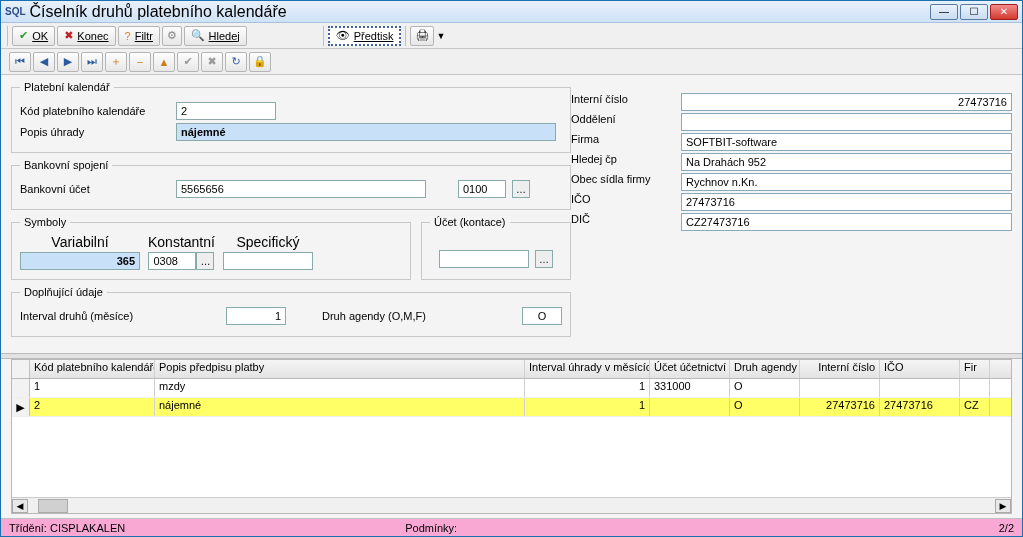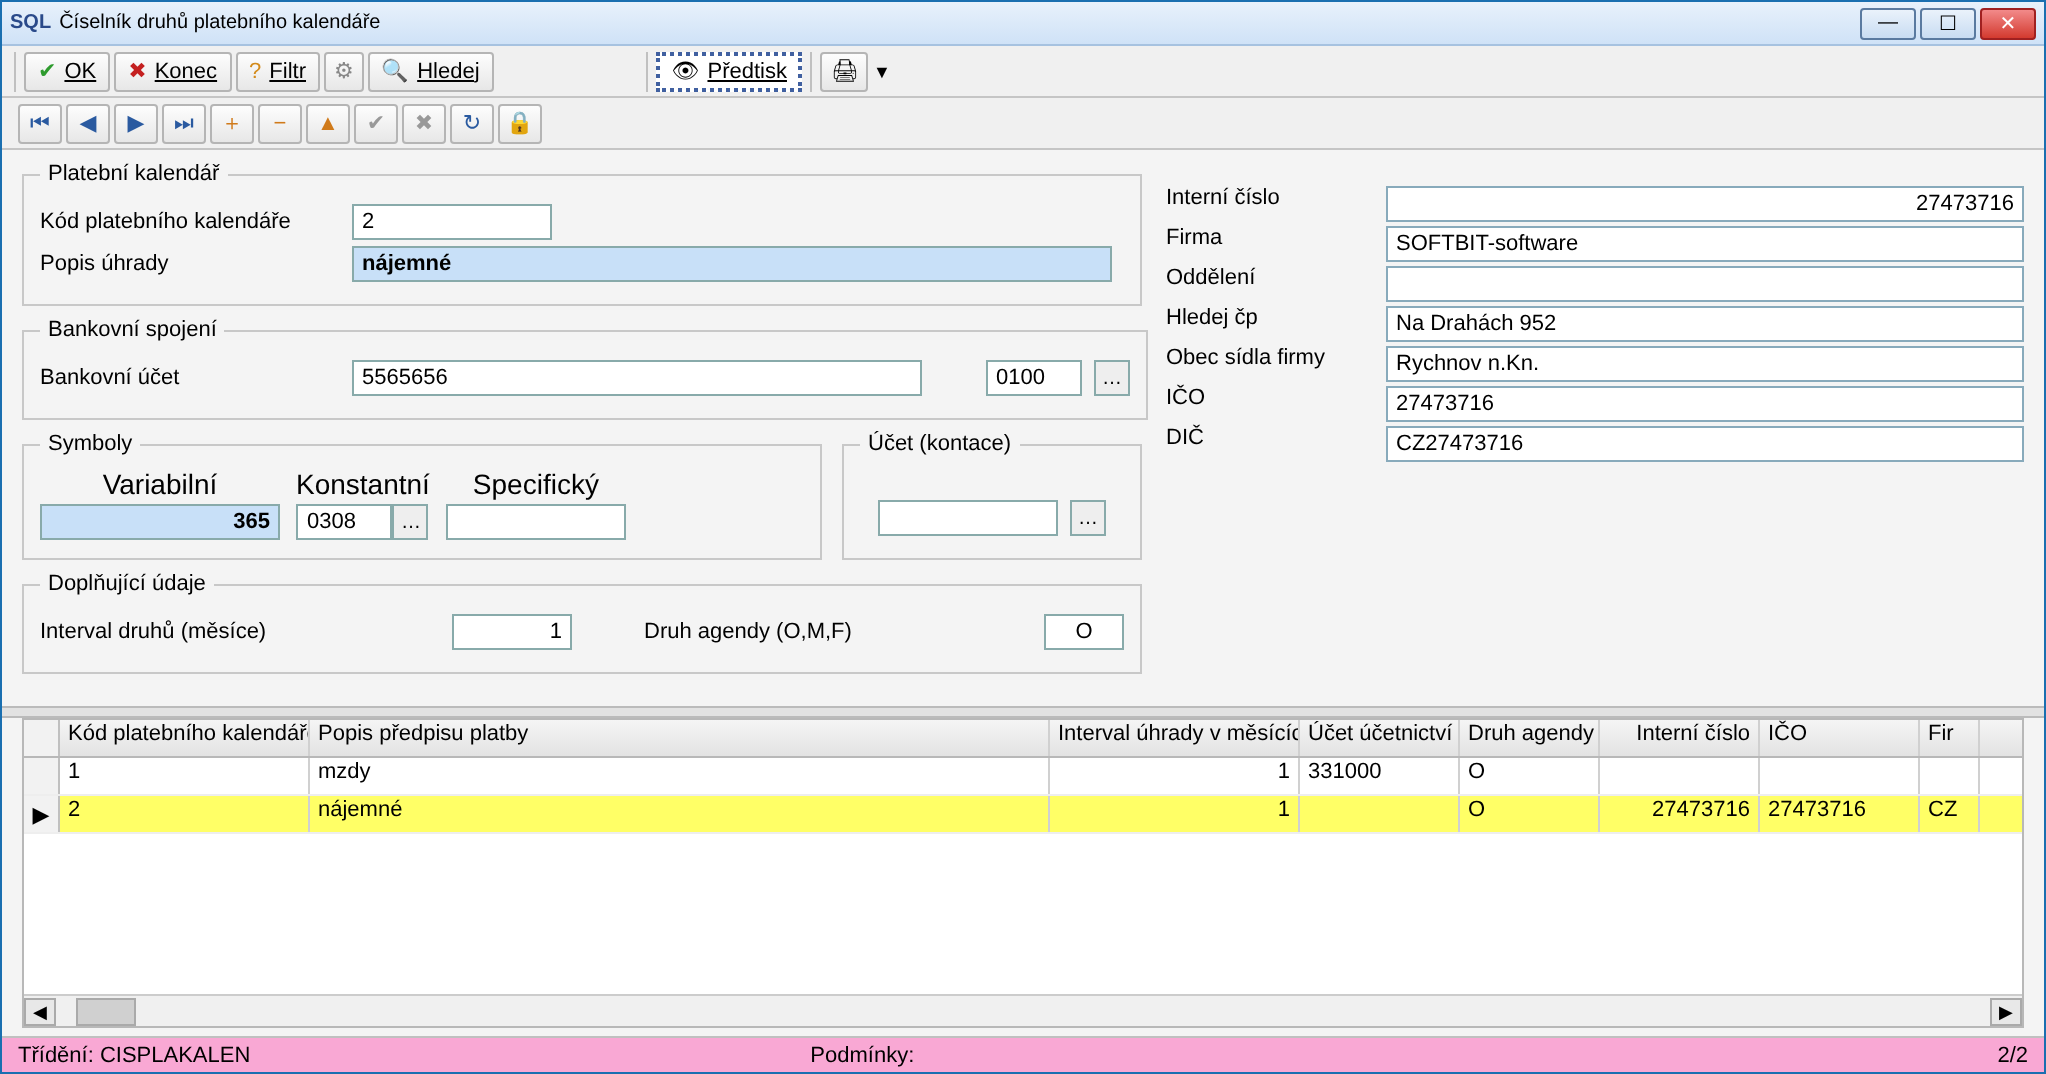--- a/index.html
+++ b/index.html
@@ -27,21 +27,21 @@
     display: flex;
     align-items: center;
     padding: 10px 4px;
   }
   .titlebar .icon {
     margin-right: 4px;
     font-size: 10px;
     color: #2a4a8a;
     font-weight: bold;
   }
-  .titlebar .title { flex: 1; color: #000; font-size: 10px; }
+  .titlebar .title { flex: 1; color: #000; font-size: 16px; }
   .winbtns { display: flex; gap: 2px; }
   .winbtn {
     width: 28px; height: 16px; border: 1px solid #5a7aa0;
     background: linear-gradient(to bottom,#eaf2fb,#c8dcf2);
     display:flex; align-items:center; justify-content:center;
     font-size:10px; border-radius:2px;
   }
   .winbtn.close { background: linear-gradient(to bottom,#f28a8a,#d33a2f); color:#fff; border-color:#a02020;}
   .toolbar {
     height: 26px;
@@ -98,41 +98,41 @@
     background: linear-gradient(to bottom,#fdfdfd,#e7e7e7);
     display:inline-flex;align-items:center;justify-content:center;
     font-size:11px;
     border-radius:2px;
   }
   .navbtn.disabled { color:#999; }
   .form-area {
     flex: 0 0 auto;
     display:flex;
     padding: 6px 10px 10px 10px;
-    gap: 12px;
+    gap: 0;
   }
   .leftcol { width: 560px; }
   .rightcol { flex:1; padding-top: 10px; }
   fieldset {
     border: 1px solid #c8c8c8;
     margin: 0 0 6px 0;
     padding: 6px 8px 8px 8px;
     background: transparent;
   }
   legend { font-size: 11px; padding: 0 4px; color:#000; }
   .row { display:flex; align-items:center; margin: 3px 0; gap:6px;}
   .lbl { width: 150px; }
   .inp {
     height: 18px; border:1px solid #8aa; background:#fff;
     padding: 0 4px; font-size:11px; display:inline-flex; align-items:center;
   }
   .inp-hi { background:#c8e0f8; font-weight:bold;}
   .inp-r { justify-content:flex-end; }
   .inp-md { width: 100px; }
-  .inp-lg { width: 285px; }
+  .inp-lg { width: 250px; }
   .inp-xl { width: 380px; }
   .btn-ell {
     width:18px;height:18px;border:1px solid #8aa;background:#eee;
     display:inline-flex;align-items:center;justify-content:center;font-size:10px;
   }
   .symbols-row { display:flex; gap: 8px; align-items:flex-end;}
   .symcol { display:flex; flex-direction:column; align-items:center; gap:2px;}
   .symlbl { font-size:14px; }
   .rgrid { display:flex; margin:2px 0;}
   .rgrid .rl { width: 110px; }
@@ -313,26 +313,26 @@
         </div>
       </fieldset>
     </div>
 
     <div class="rightcol">
       <div class="rgrid">
           <span class="rl">Interní číslo</span>
           <span class="rv right">27473716</span>
         </div>
       <div class="rgrid">
+          <span class="rl">Oddělení</span>
+          <span class="rv"></span>
+        </div>
+      <div class="rgrid">
           <span class="rl">Firma</span>
           <span class="rv">SOFTBIT-software</span>
-        </div>
-      <div class="rgrid">
-          <span class="rl">Oddělení</span>
-          <span class="rv"></span>
         </div>
       <div class="rgrid">
           <span class="rl">Hledej čp</span>
           <span class="rv">Na Drahách 952</span>
         </div>
       <div class="rgrid">
           <span class="rl">Obec sídla firmy</span>
           <span class="rv">Rychnov n.Kn.</span>
         </div>
       <div class="rgrid">

